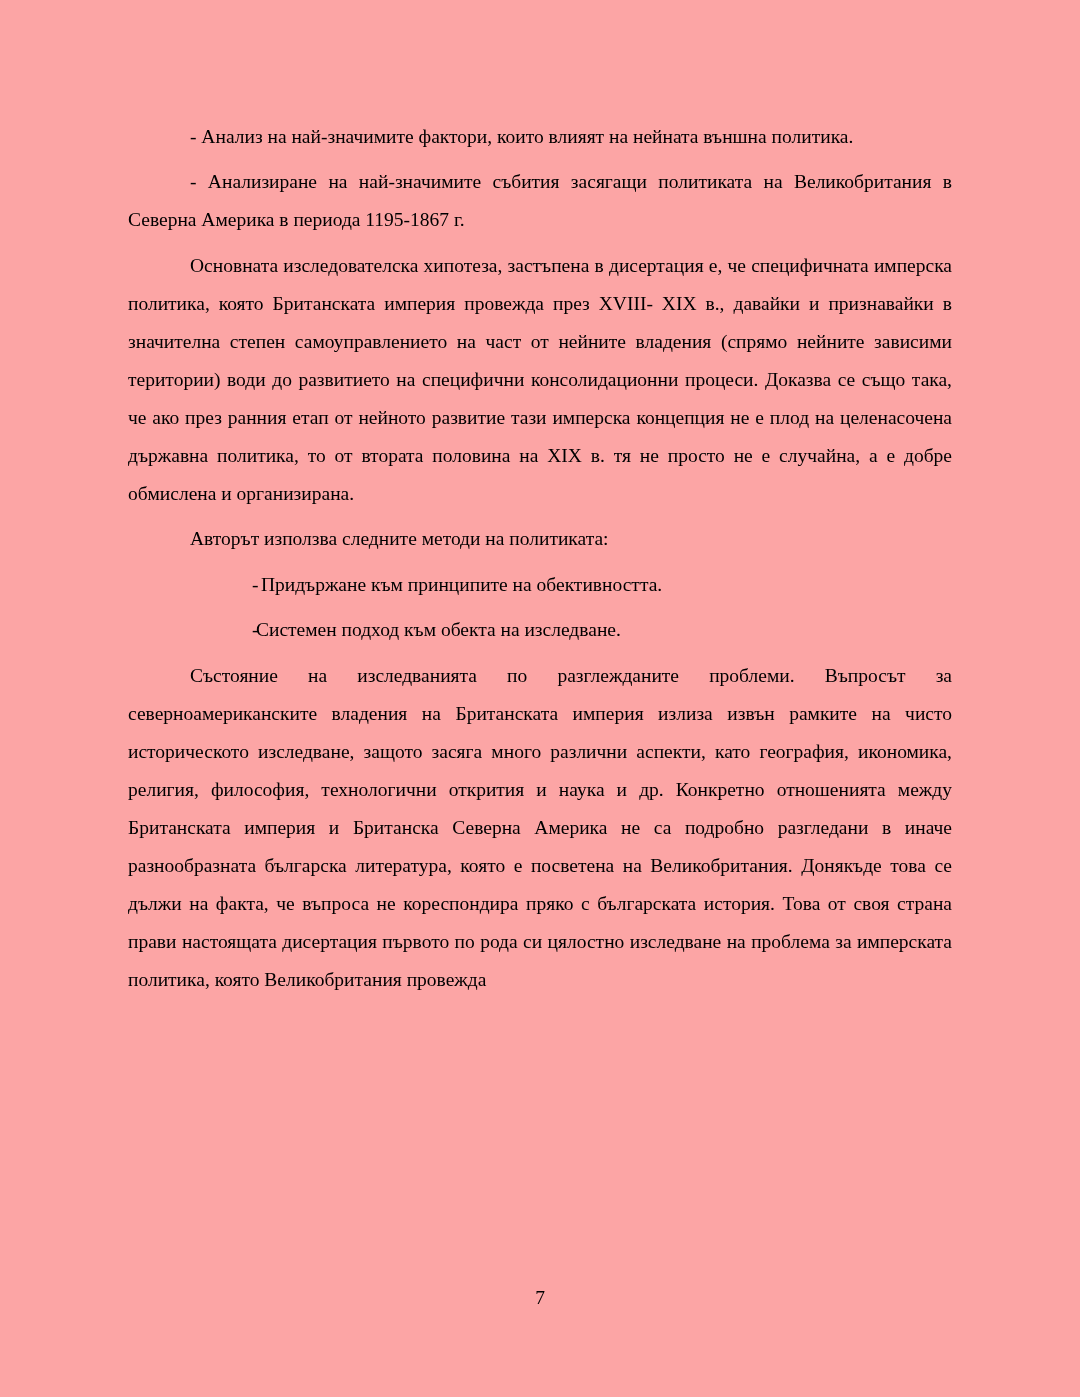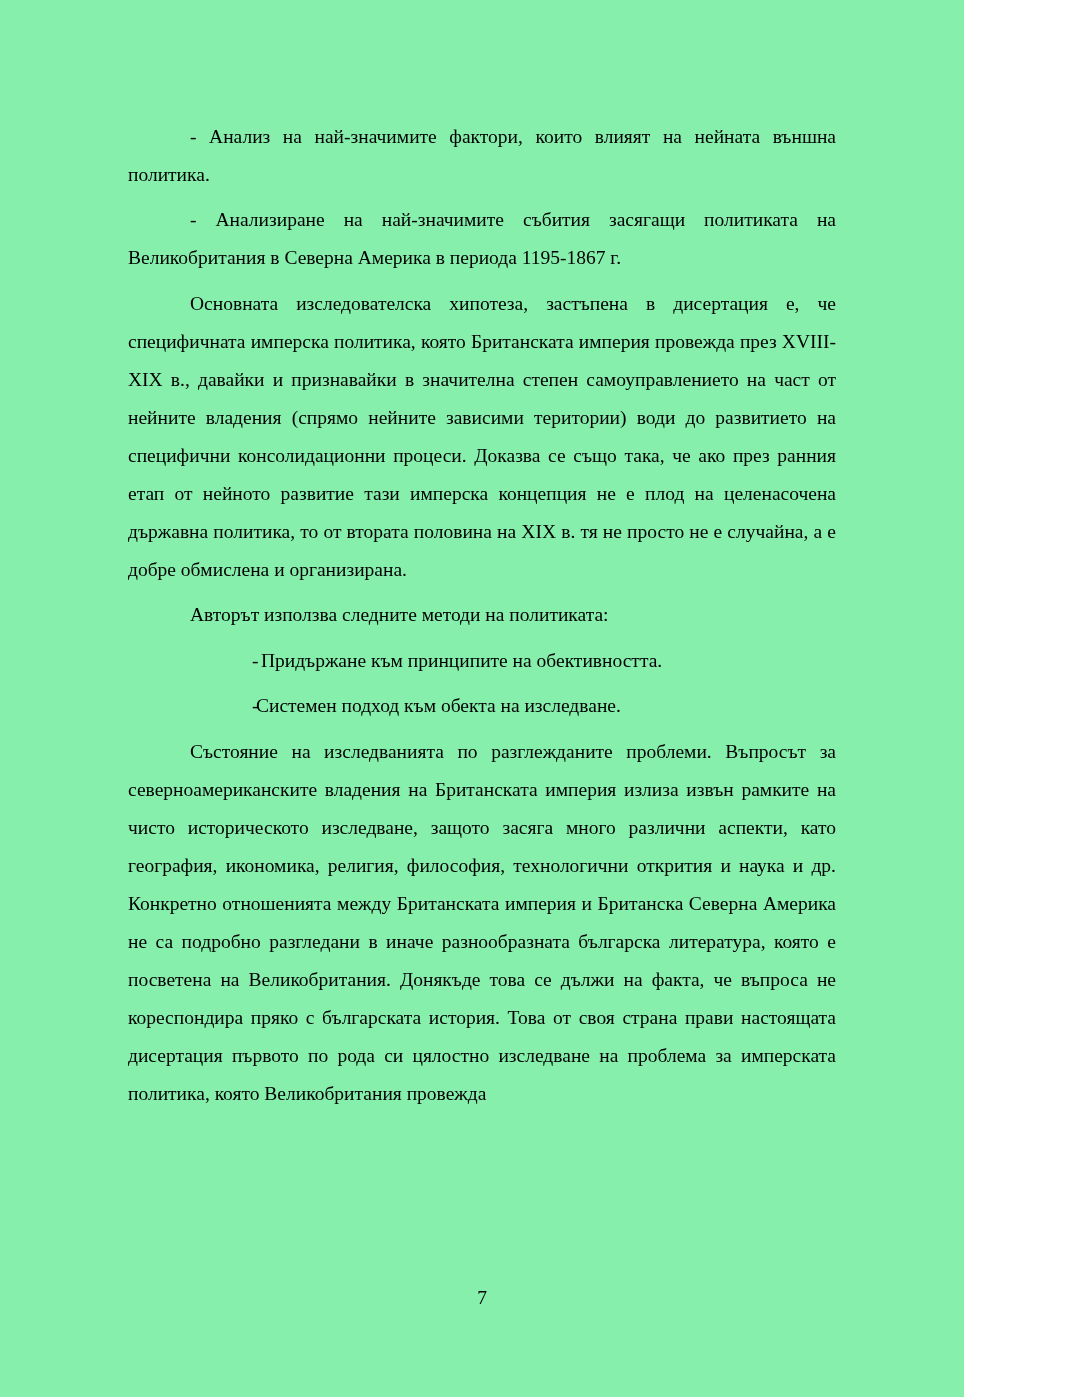--- a/index.html
+++ b/index.html
@@ -6,23 +6,23 @@
     margin: 0;
     padding: 0;
     background: #ffffff;
   }
   body {
     font-family: "Liberation Serif", serif;
     color: #000000;
   }
   .page {
     position: relative;
-    width: 964px;
+    width: 1080px;
     height: 1397px;
-    background: #86efac;
+    background: #fca5a5;
     box-sizing: border-box;
     padding: 118px 128px 0 128px;
     overflow: hidden;
   }
   .doc {
     font-size: 19.5px;
     line-height: 1.95;
     text-align: justify;
     text-justify: inter-word;
   }

